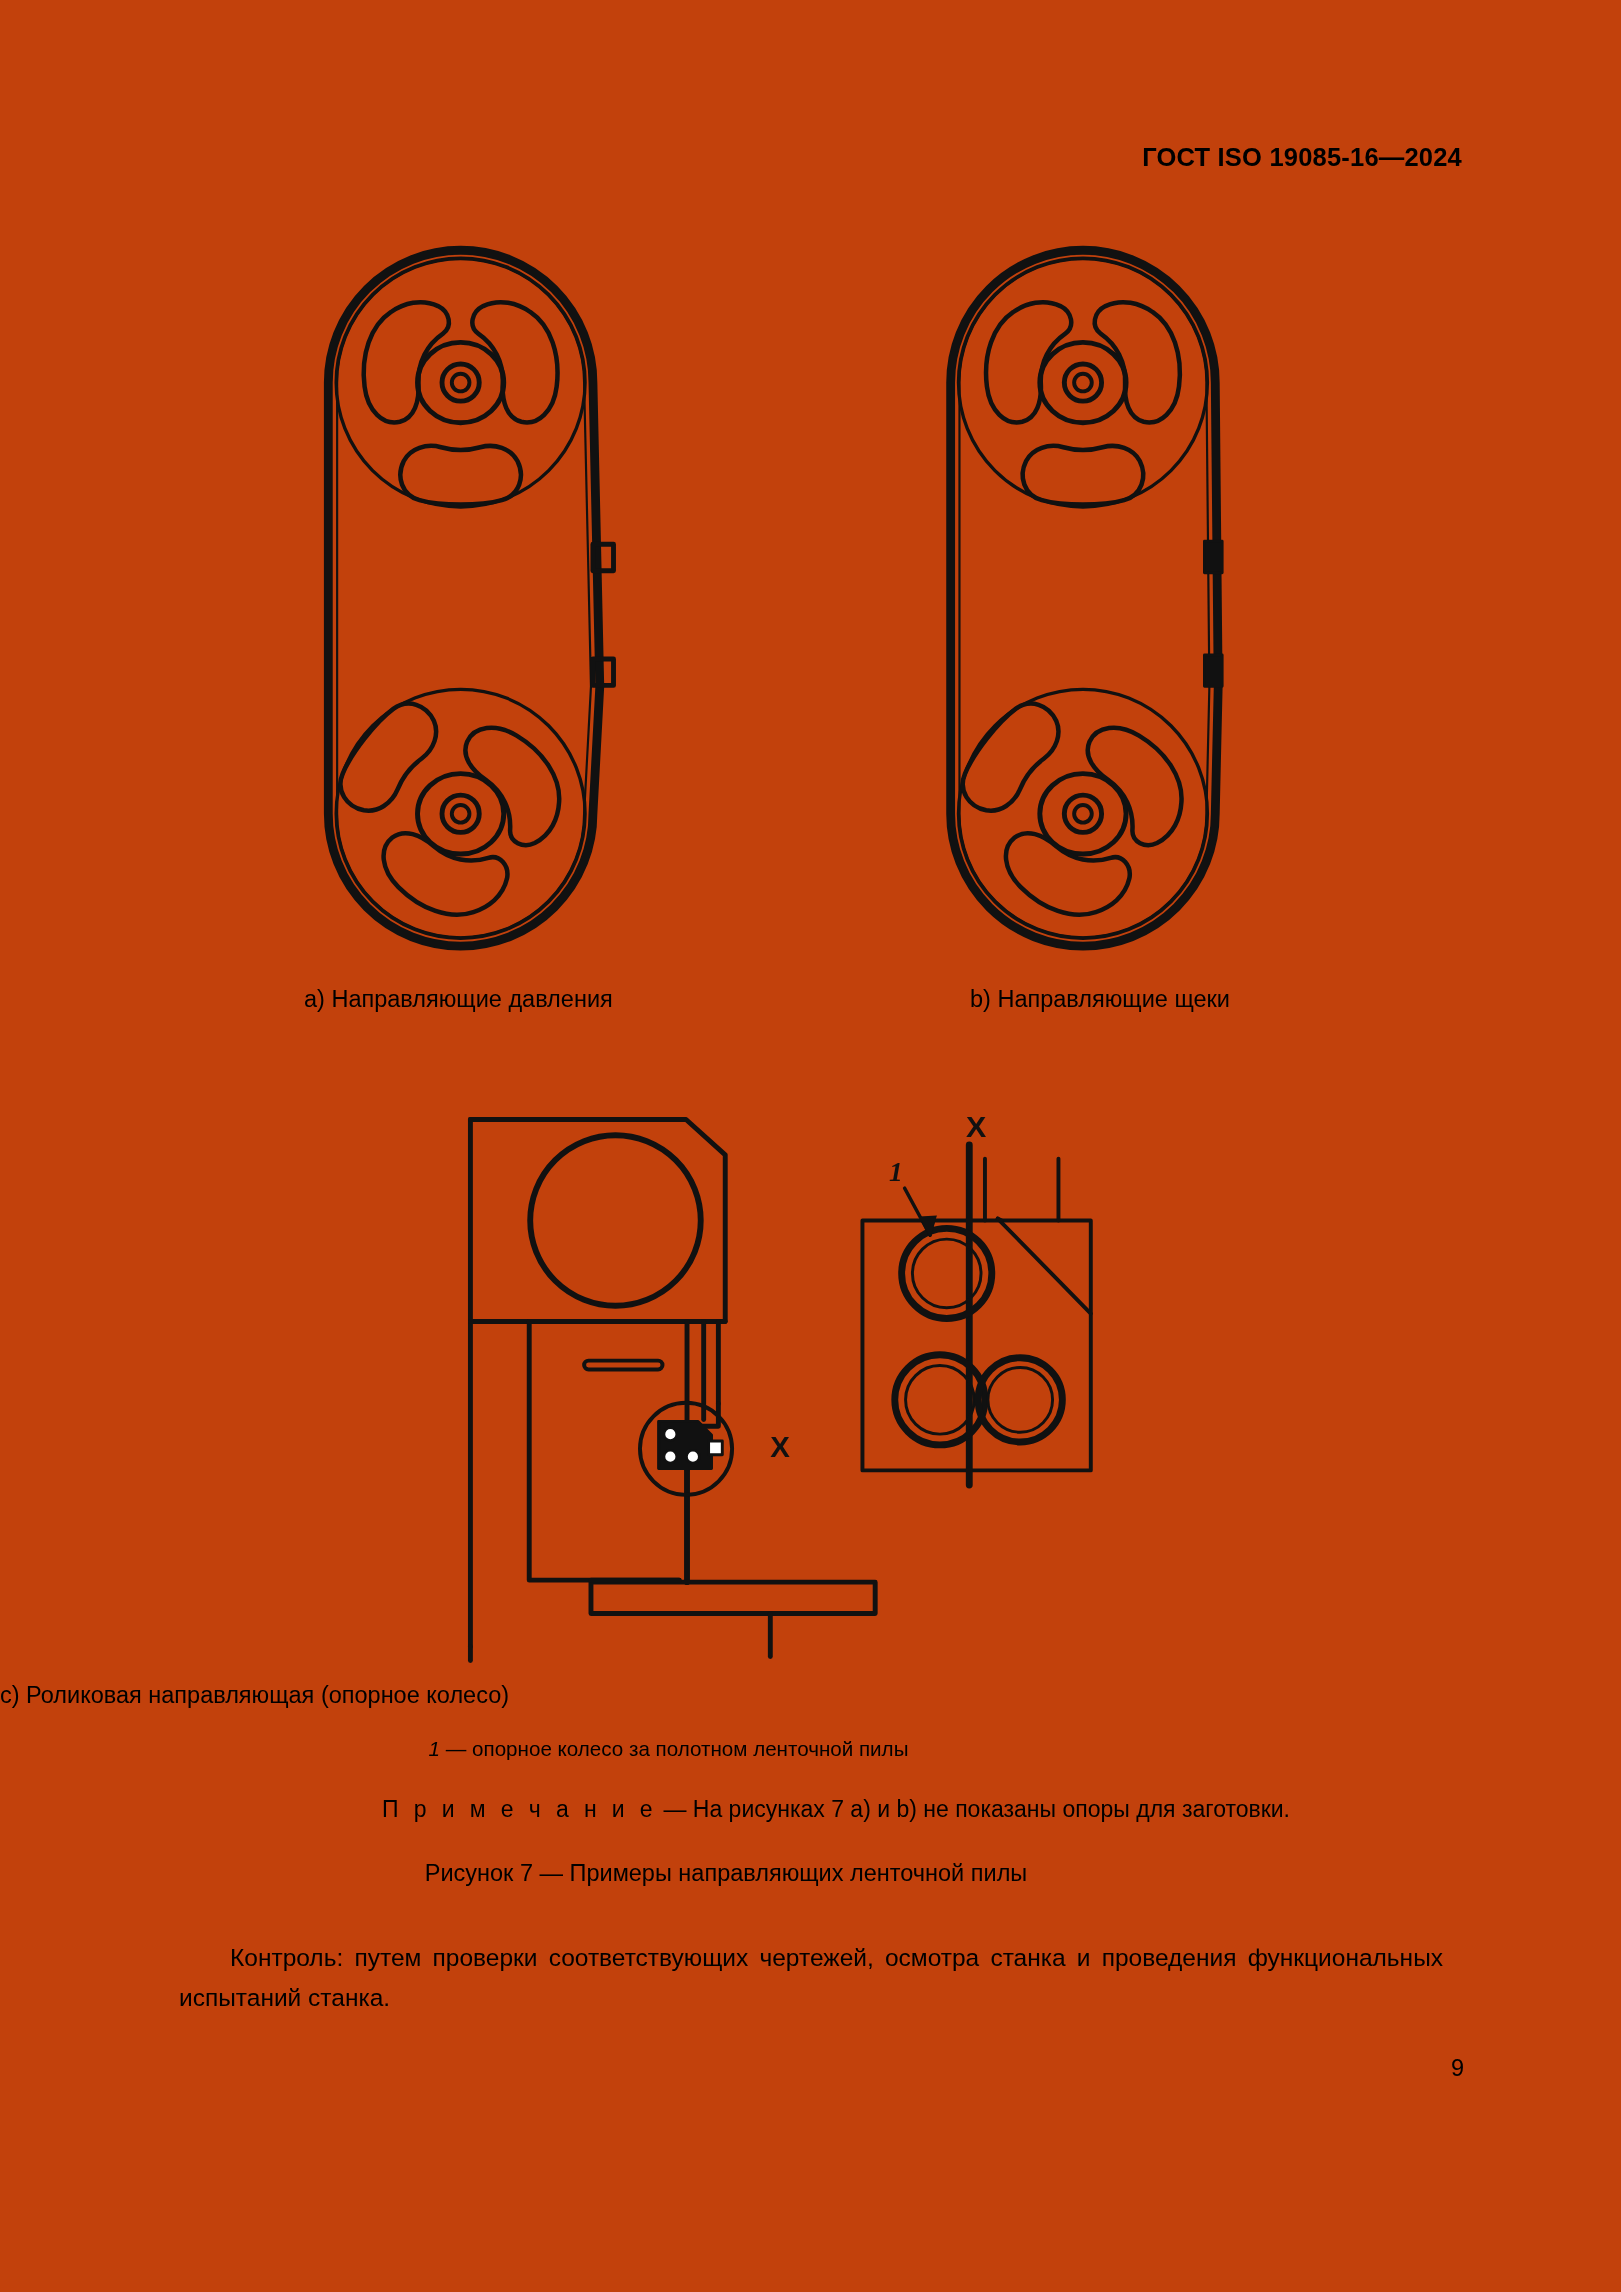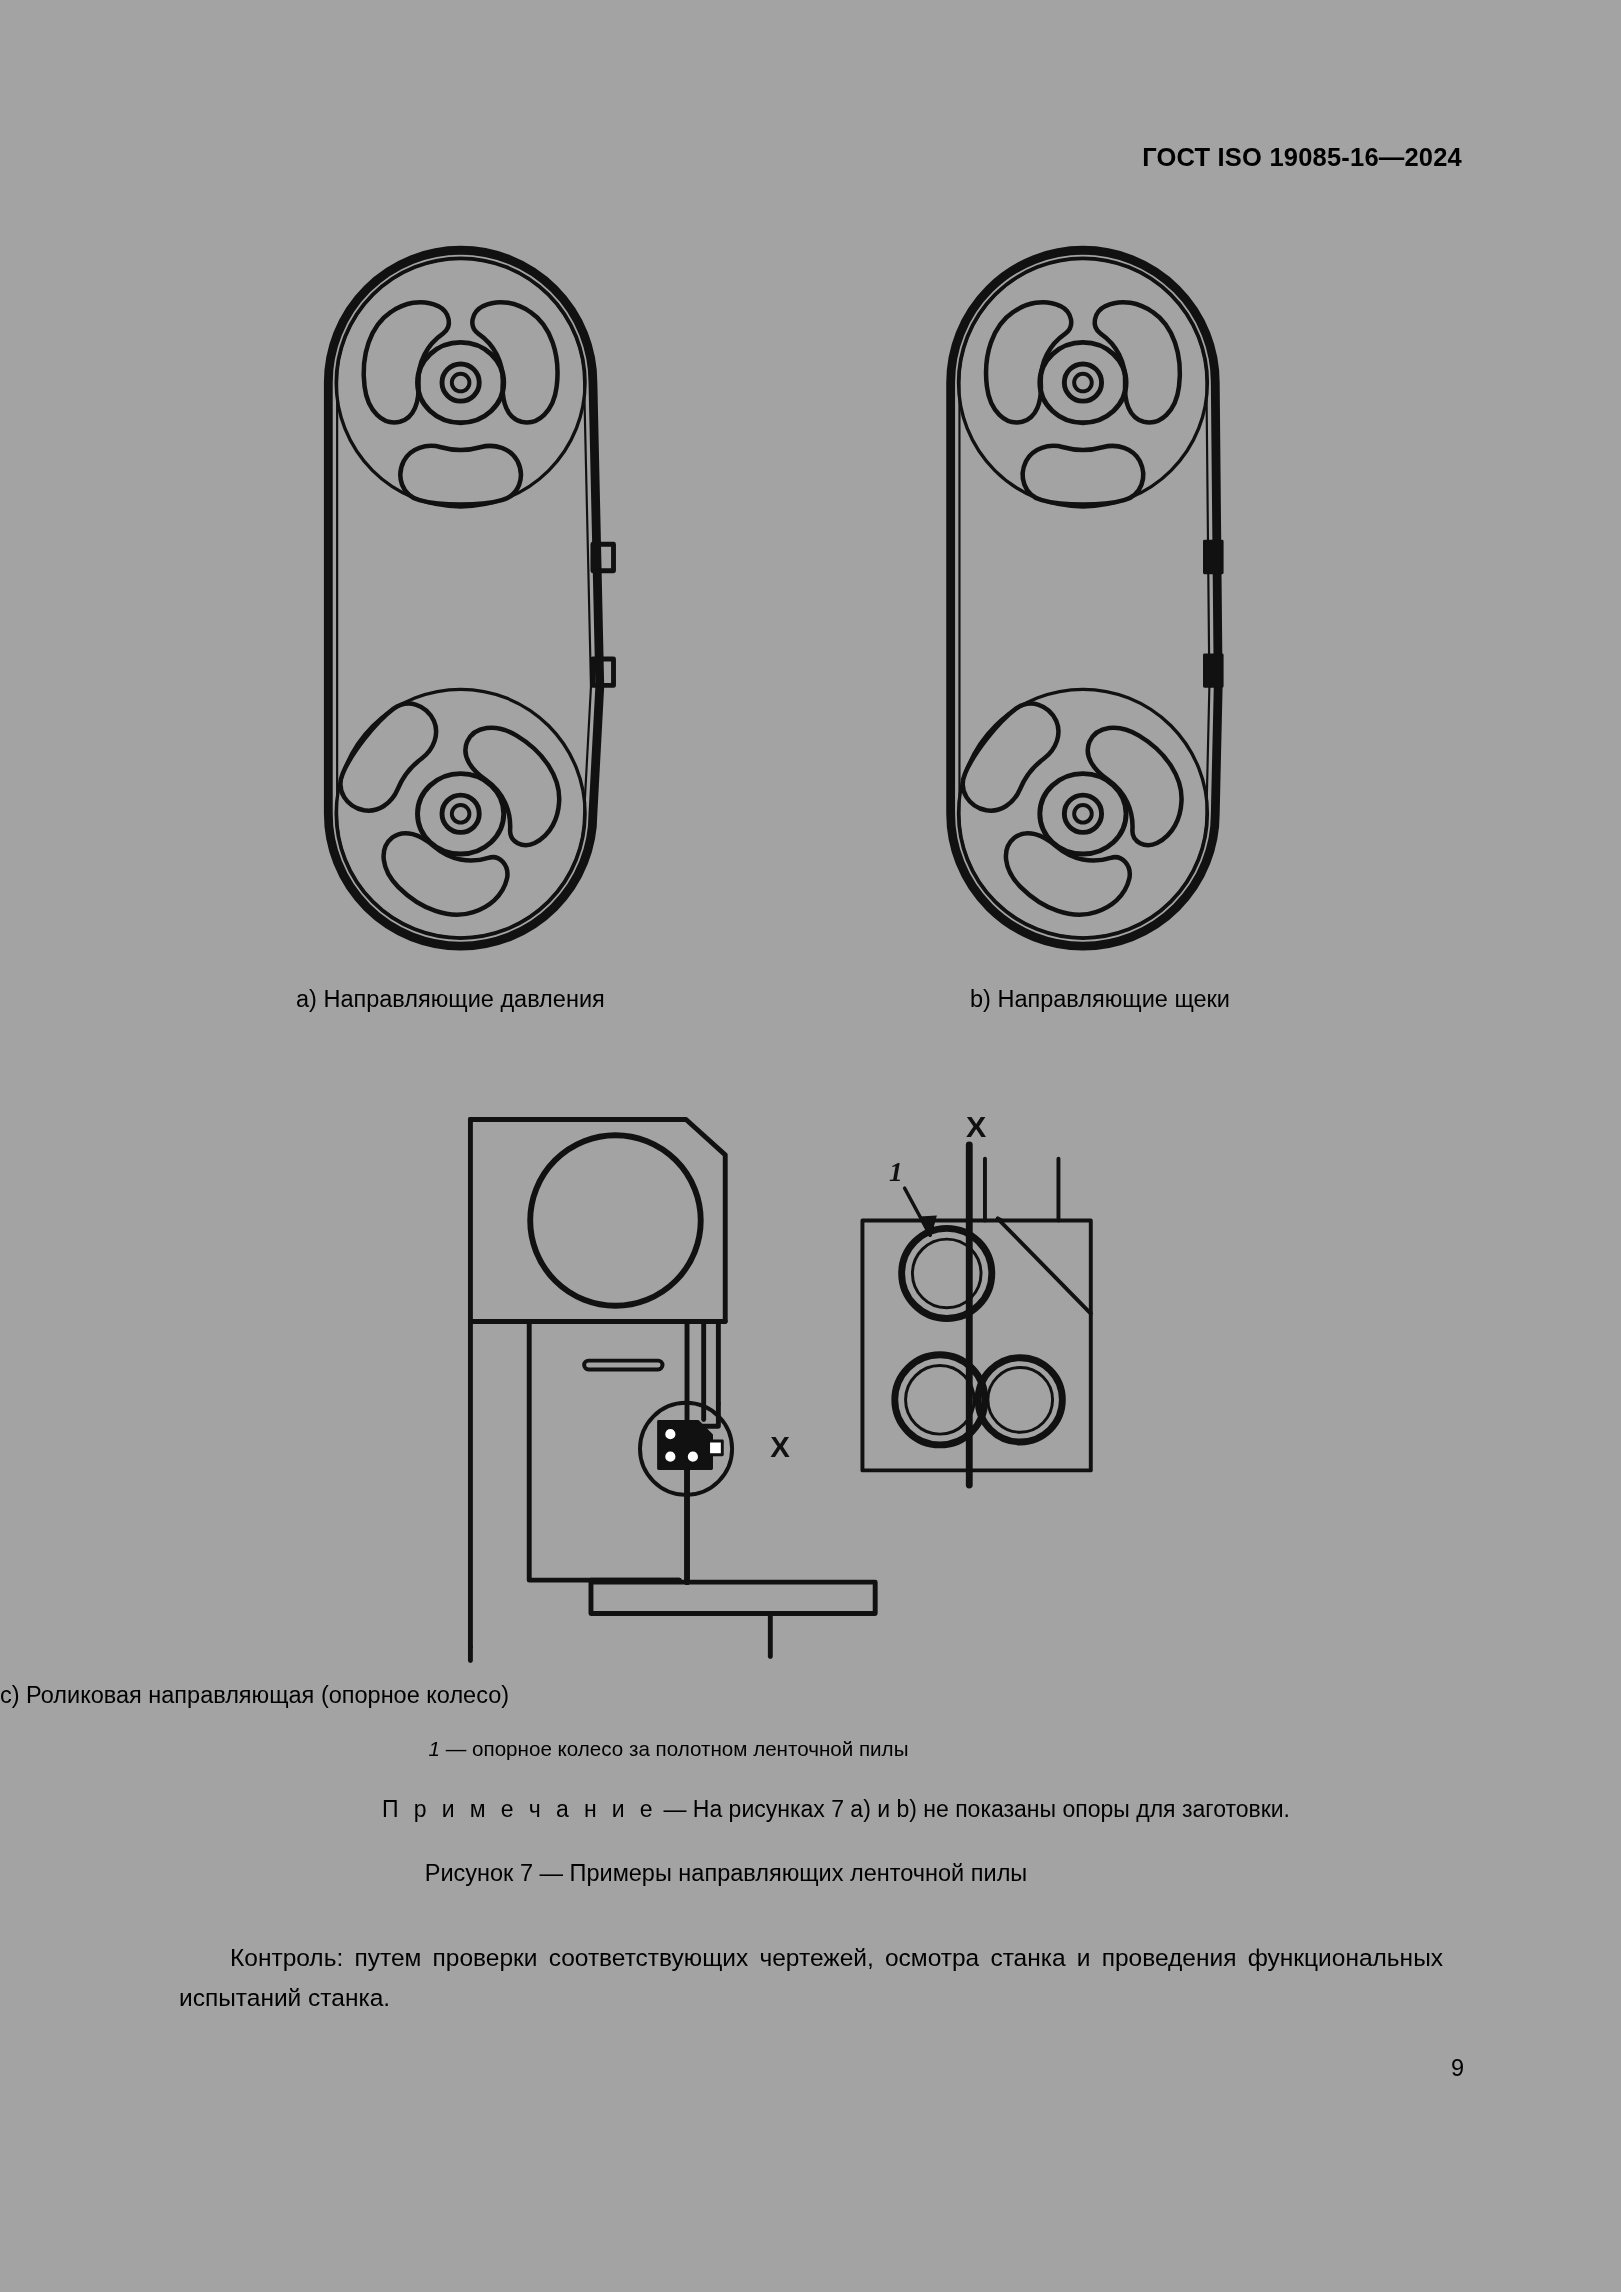--- a/index.html
+++ b/index.html
@@ -8,21 +8,21 @@
     background: #ffffff;
   }
   body {
     font-family: "Liberation Sans", sans-serif;
     color: #000000;
   }
   .page {
     position: relative;
     width: 1621px;
     height: 2293px;
-    background: #a3a3a3;
+    background: #c2410c;
     overflow: hidden;
     text-decoration: underline;
   }
 
   
   .doc-header {
     position: absolute;
     top: 143px;
     right: 159px;
     font-size: 25.5px;
@@ -45,21 +45,21 @@
     left: 0;
     top: 0;
   }
 
   
   .cap {
     position: absolute;
     font-size: 23.5px;
     white-space: nowrap;
   }
-  .cap-a { left: 296px;  top: 986px; text-align: right; }
+  .cap-a { left: 304px;  top: 986px; text-align: right; }
   .cap-b { left: 931px;  top: 986px; margin-left: 39px; }
   .cap-c { left: 0;      top: 1682px; width: 1621px; text-align: left; }
 
   .legend-line {
     position: absolute;
     left: 0;
     top: 1737px;
     width: 1337px;
     text-align: center;
     font-size: 20.6px;

